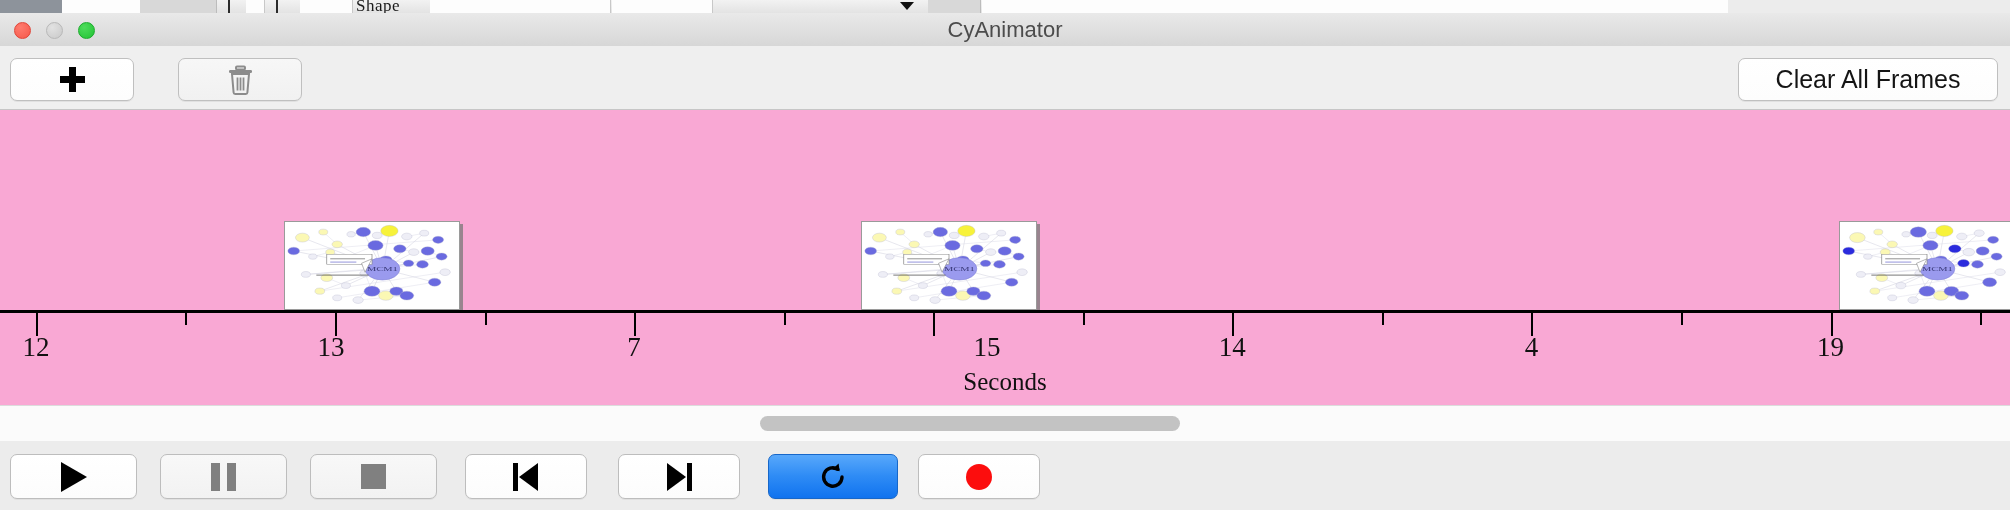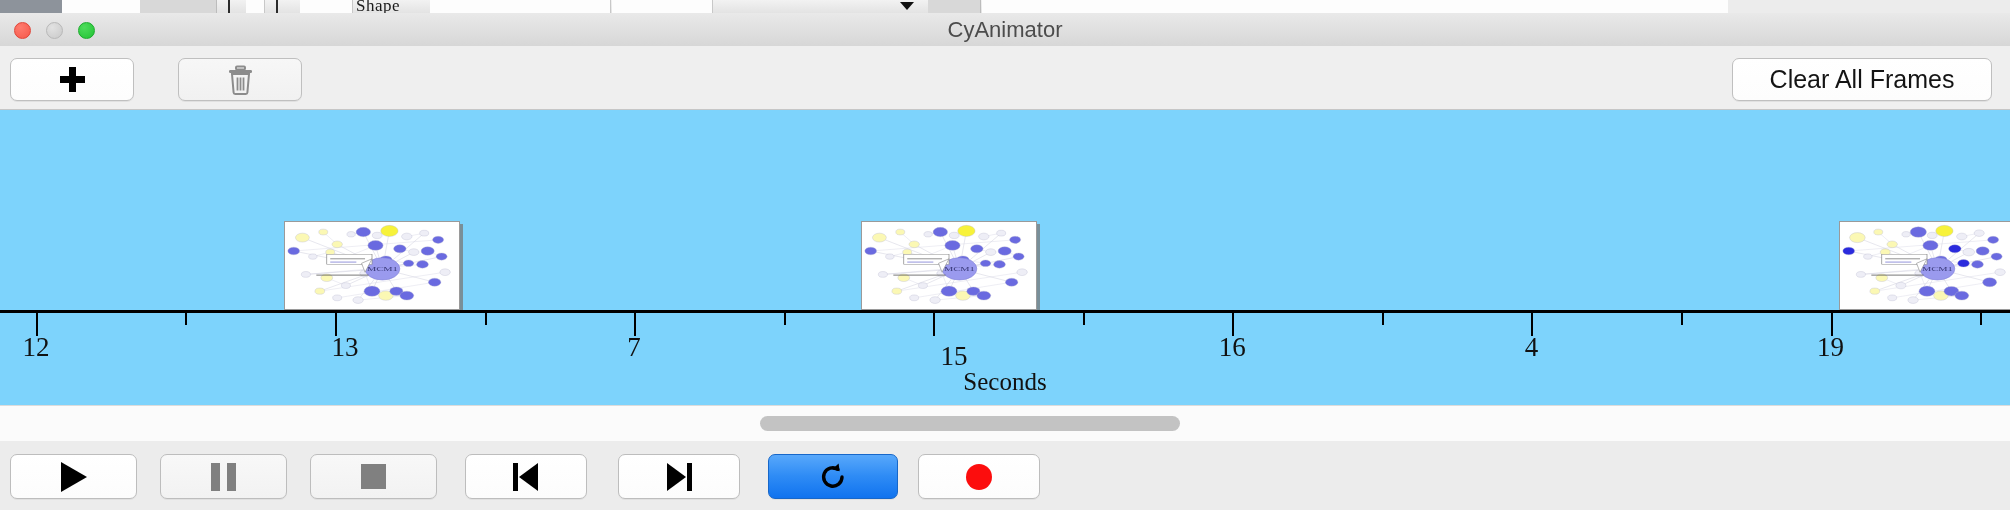--- a/index.html
+++ b/index.html
@@ -37,29 +37,29 @@
 
   
   .toolbar{position:absolute;left:0;top:46px;width:2010px;height:63px;background:#efefef;
     border-bottom:1px solid #c6c6c6;}
   .tbtn{position:absolute;top:12px;border-radius:7px;border:1px solid #bfbfbf;
     box-shadow:0 1px 0 rgba(0,0,0,.06);display:flex;align-items:center;justify-content:center;}
   .tbtn.enabled{background:linear-gradient(to bottom,#ffffff,#fdfdfd);}
   .tbtn.disabled{background:linear-gradient(to bottom,#f7f7f7,#f1f1f1);}
   #add-btn{left:10px;width:122px;height:41px;}
   #del-btn{left:178px;width:122px;height:41px;}
-  #clear-btn{right:18px;width:258px;height:41px;font-size:25px;color:#141414;}
+  #clear-btn{right:12px;width:258px;height:41px;font-size:25px;color:#141414;}
 
   .plus-icon{position:relative;width:27px;height:27px;}
   .plus-icon:before,.plus-icon:after{content:"";position:absolute;background:#000;}
   .plus-icon:before{left:10px;top:1px;width:7px;height:25px;}
   .plus-icon:after{left:1px;top:10px;width:25px;height:7px;}
 
   
-  .timeline{position:absolute;left:0;top:110px;width:2010px;height:295px;background:#7dd3fc;
+  .timeline{position:absolute;left:0;top:110px;width:2010px;height:295px;background:#f9a8d4;
     overflow:hidden;}
   .axis-line{position:absolute;left:0;top:200px;width:2010px;height:3px;background:#000;}
   .tick{position:absolute;top:203px;width:2px;background:#000;}
   .tick.major{height:23px;}
   .tick.minor{height:12px;}
   .tick-label{position:absolute;top:222px;font-size:27px;color:#111;
     font-family:"Liberation Serif",serif;transform:translateX(-50%);white-space:nowrap;}
   .axis-title{position:absolute;top:258px;width:2010px;text-align:center;font-size:25px;
     color:#111;font-family:"Liberation Serif",serif;}
 
@@ -407,27 +407,27 @@
             <path d="M50 33 L46 45 L44 37 Z" fill="#fff" stroke="#808080" stroke-width=".4"></path>
             <rect x="18" y="47" width="30" height="1.3" fill="#555" opacity=".55"></rect>
           </svg>
         </div>
       </div>
     <div class="axis-line"></div>
     <div id="ticks-layer">
         <div class="tick major" style="left: 35.8929px;"></div>
         <div class="tick-label" style="left: 35.8929px;">12</div>
         <div class="tick major" style="left: 335px;"></div>
-        <div class="tick-label" style="left: 345px;">13</div>
+        <div class="tick-label" style="left: 331px;">13</div>
         <div class="tick major" style="left: 634.107px;"></div>
         <div class="tick-label" style="left: 634.107px;">7</div>
         <div class="tick major" style="left: 933.214px;"></div>
-        <div class="tick-label" style="left: 954px; margin-top: 9px;">15</div>
+        <div class="tick-label" style="left: 987px;">15</div>
         <div class="tick major" style="left: 1232.32px;"></div>
-        <div class="tick-label" style="left: 1232.32px;">16</div>
+        <div class="tick-label" style="left: 1232.32px;">14</div>
         <div class="tick major" style="left: 1531.43px;"></div>
         <div class="tick-label" style="left: 1531.43px;">4</div>
         <div class="tick major" style="left: 1830.54px;"></div>
         <div class="tick-label" style="left: 1830.54px;">19</div>
         <div class="tick minor" style="left: 185.446px;"></div>
         <div class="tick minor" style="left: 484.554px;"></div>
         <div class="tick minor" style="left: 783.661px;"></div>
         <div class="tick minor" style="left: 1082.77px;"></div>
         <div class="tick minor" style="left: 1381.87px;"></div>
         <div class="tick minor" style="left: 1680.98px;"></div>

